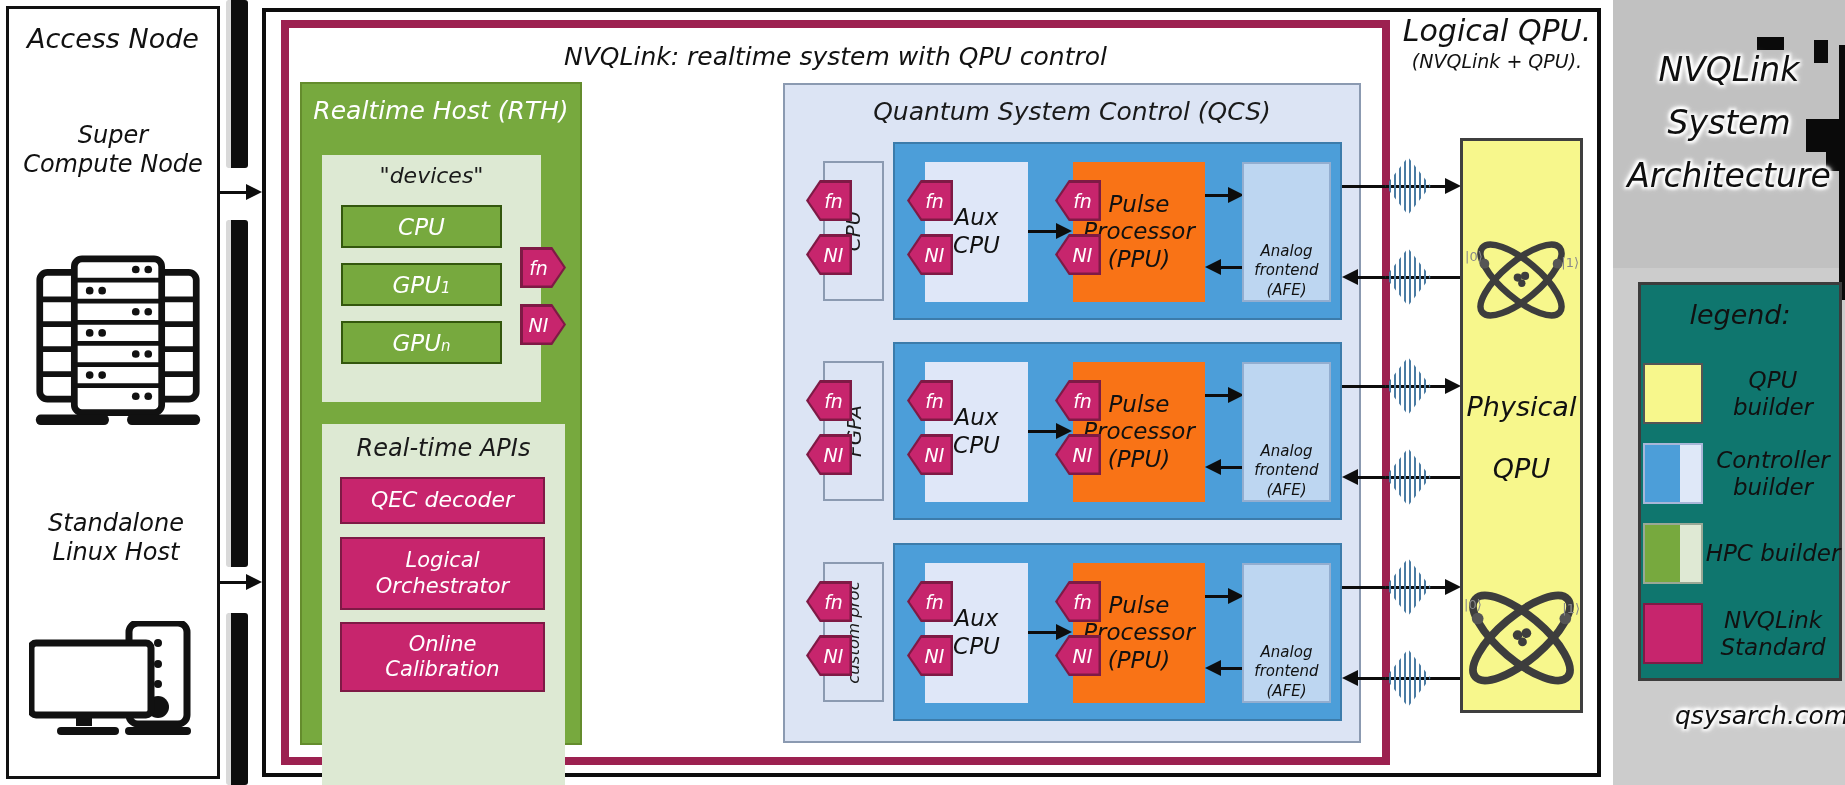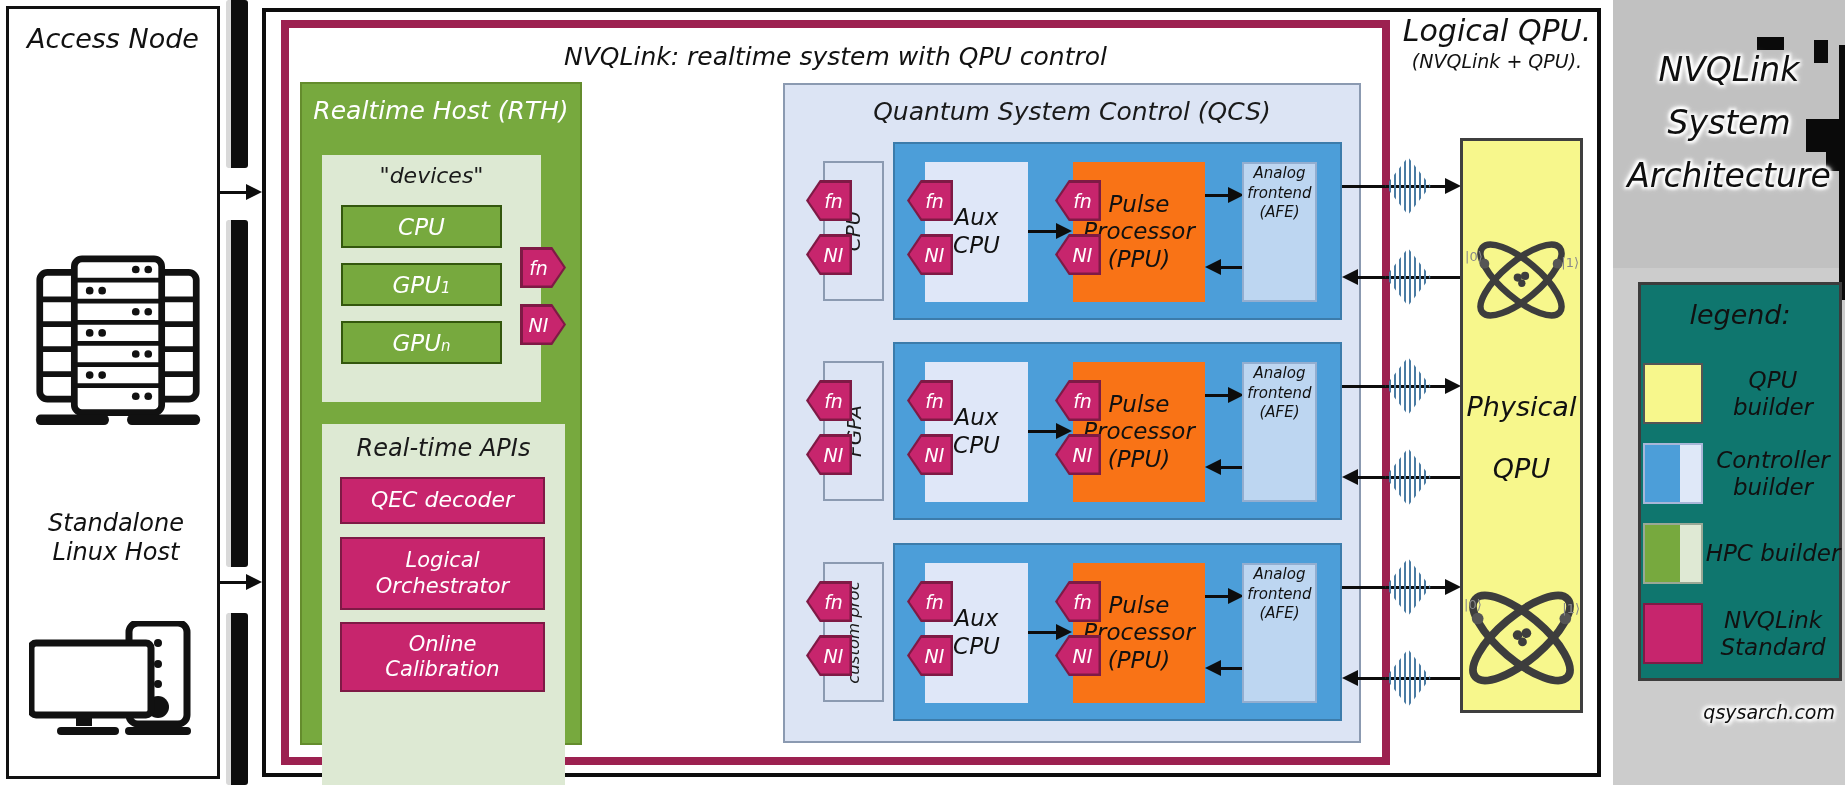--- a/index.html
+++ b/index.html
@@ -25,39 +25,40 @@
         clip-path:polygon(50% 0,97% 50%,50% 100%,3% 50%)}
   .halo{text-shadow:0 0 3px #fff,0 0 6px #fff,0 0 10px #fff,-2px -2px 3px #fff,2px -2px 3px #fff,-2px 2px 3px #fff,2px 2px 3px #fff}
   .qcs-row{position:absolute;left:0;width:574px;height:178px}
   .procbox{position:absolute;left:38px;top:19px;width:61px;height:140px;background:#dce4f4;border:2px solid #8b9ab1;box-sizing:border-box;display:flex;align-items:center;justify-content:center}
   .vtext{transform:rotate(-90deg);white-space:nowrap;font-size:20px;color:#1a1a1a}
   .bluebox{position:absolute;left:108px;top:0;width:449px;height:178px;background:#4c9ed9;border:2px solid #3c7cab;box-sizing:border-box}
   .auxbox{position:absolute;left:140px;top:20px;width:103px;height:140px;background:#dfe7f8;display:flex;align-items:center;justify-content:center}
   .auxbox span{display:block;width:64px;text-align:center;font-size:23px;line-height:1.2}
   .ppubox{position:absolute;left:288px;top:20px;width:132px;height:140px;background:#f97316;display:flex;align-items:center;justify-content:center}
   .ppubox span{display:block;width:120px;text-align:center;font-size:23px;line-height:1.2}
-  .afebox{position:absolute;left:457px;top:20px;width:75px;height:140px;background:#bdd6f1;border:2px solid #93aed0;box-sizing:border-box;display:flex;align-items:flex-start;justify-content:center}
+  .afebox{position:absolute;left:457px;top:20px;width:89px;height:140px;background:#bdd6f1;border:2px solid #93aed0;box-sizing:border-box;display:flex;align-items:flex-end;justify-content:center}
   .afebox span{display:block;width:76px;text-align:center;font-size:15px;line-height:1.3}
   .devitem{position:absolute;left:19px;width:161px;height:43px;background:#77a93e;border:2px solid #33570d;box-sizing:border-box;color:#fff;font-size:23px;display:flex;align-items:center;justify-content:center}
   .devitem sub{font-size:15px;line-height:1;transform:translateY(4px);font-style:italic}
   .apibox{position:absolute;left:18px;width:205px;background:#c7256d;border:2.5px solid #7e1a45;box-sizing:border-box;color:#fff;display:flex;align-items:center;justify-content:center;text-align:center;line-height:1.2}
   .sw{position:absolute;left:2px;width:60px;height:61px;display:flex;box-sizing:border-box}
   .sw .p1{flex:1}
   .sw .p2{width:21px}
   .lglabel{position:absolute;left:64px;width:136px;height:61px;display:flex;align-items:center;justify-content:center;text-align:center;font-size:23px;line-height:1.15}
   .decor{position:absolute;background:#0a0a0a}
   .ket{position:absolute;font-size:13px;color:#8a8a8a;font-style:normal}
 </style>
 </head>
 <body>
 
 <div id="stage">
 
   <div class="box" style="left:6px;top:6px;width:214px;height:773px;border:3px solid #111;background:#fff">
     <div class="abs ctr" style="top:14px;left:0;width:100%;font-size:27px">Access Node</div>
+    <div class="abs ctr" style="top:112px;left:12px;width:184px;font-size:24px;line-height:1.2">Super Compute Node</div>
     <svg class="abs" style="left:25px;top:240px" width="168" height="186" viewBox="0 0 175 185">
       <g fill="#fff" stroke="#111" stroke-width="7">
         <rect x="6" y="20" width="52" height="132" rx="8"></rect>
         <rect x="117" y="20" width="52" height="132" rx="8"></rect>
       </g>
       <g stroke="#111" stroke-width="6">
         <path d="M6 48h52M6 74h52M6 100h52M6 126h52M117 48h52M117 74h52M117 100h52M117 126h52"></path>
       </g>
       <rect x="42" y="6" width="91" height="160" rx="8" fill="#fff" stroke="#111" stroke-width="7"></rect>
       <g stroke="#111" stroke-width="5">
@@ -405,16 +406,16 @@
           <div class="p2" style="background:#dfe9d4"></div>
       </div>
       <div class="lglabel" style="top:238px">HPC builder</div>
 
       <div class="sw" style="top:318px;border:2px solid #7e1a45">
         <div class="p1" style="background:#c7256d"></div>
       </div>
       <div class="lglabel" style="top:318px">NVQLink Standard</div>
     </div>
 
-    <div class="abs halo" style="left:62px;top:701px;width:160px;text-align:right;font-size:19px;color:#0f0f0f">qsysarch.com</div>
+    <div class="abs halo" style="left:62px;top:701px;width:160px;text-align:right;font-size:25px;color:#0f0f0f">qsysarch.com</div>
   </div>
 
 </div>
 
 </body></html>

